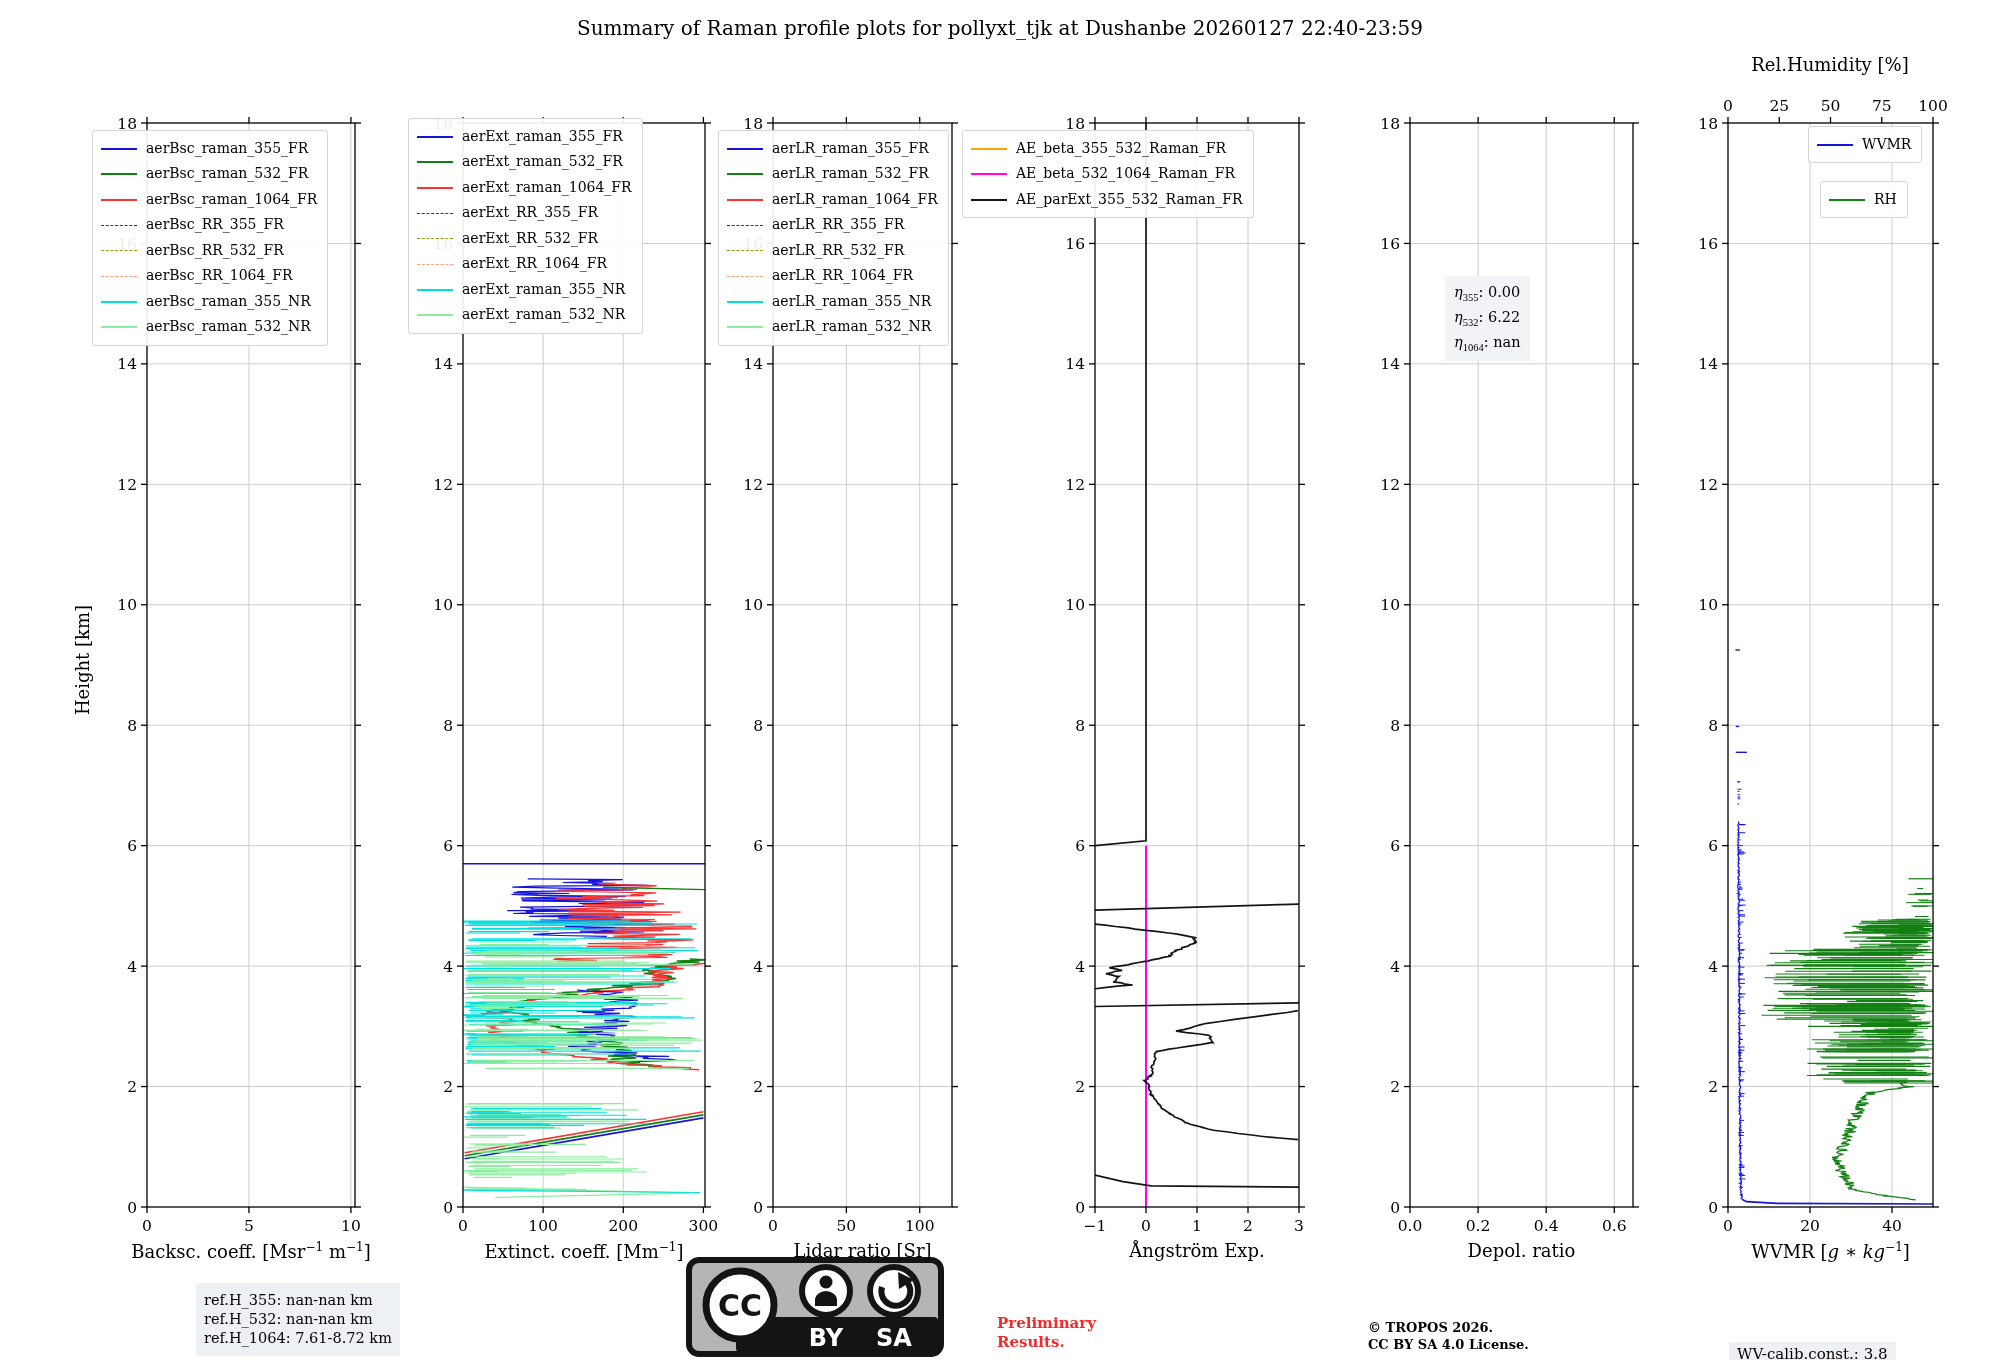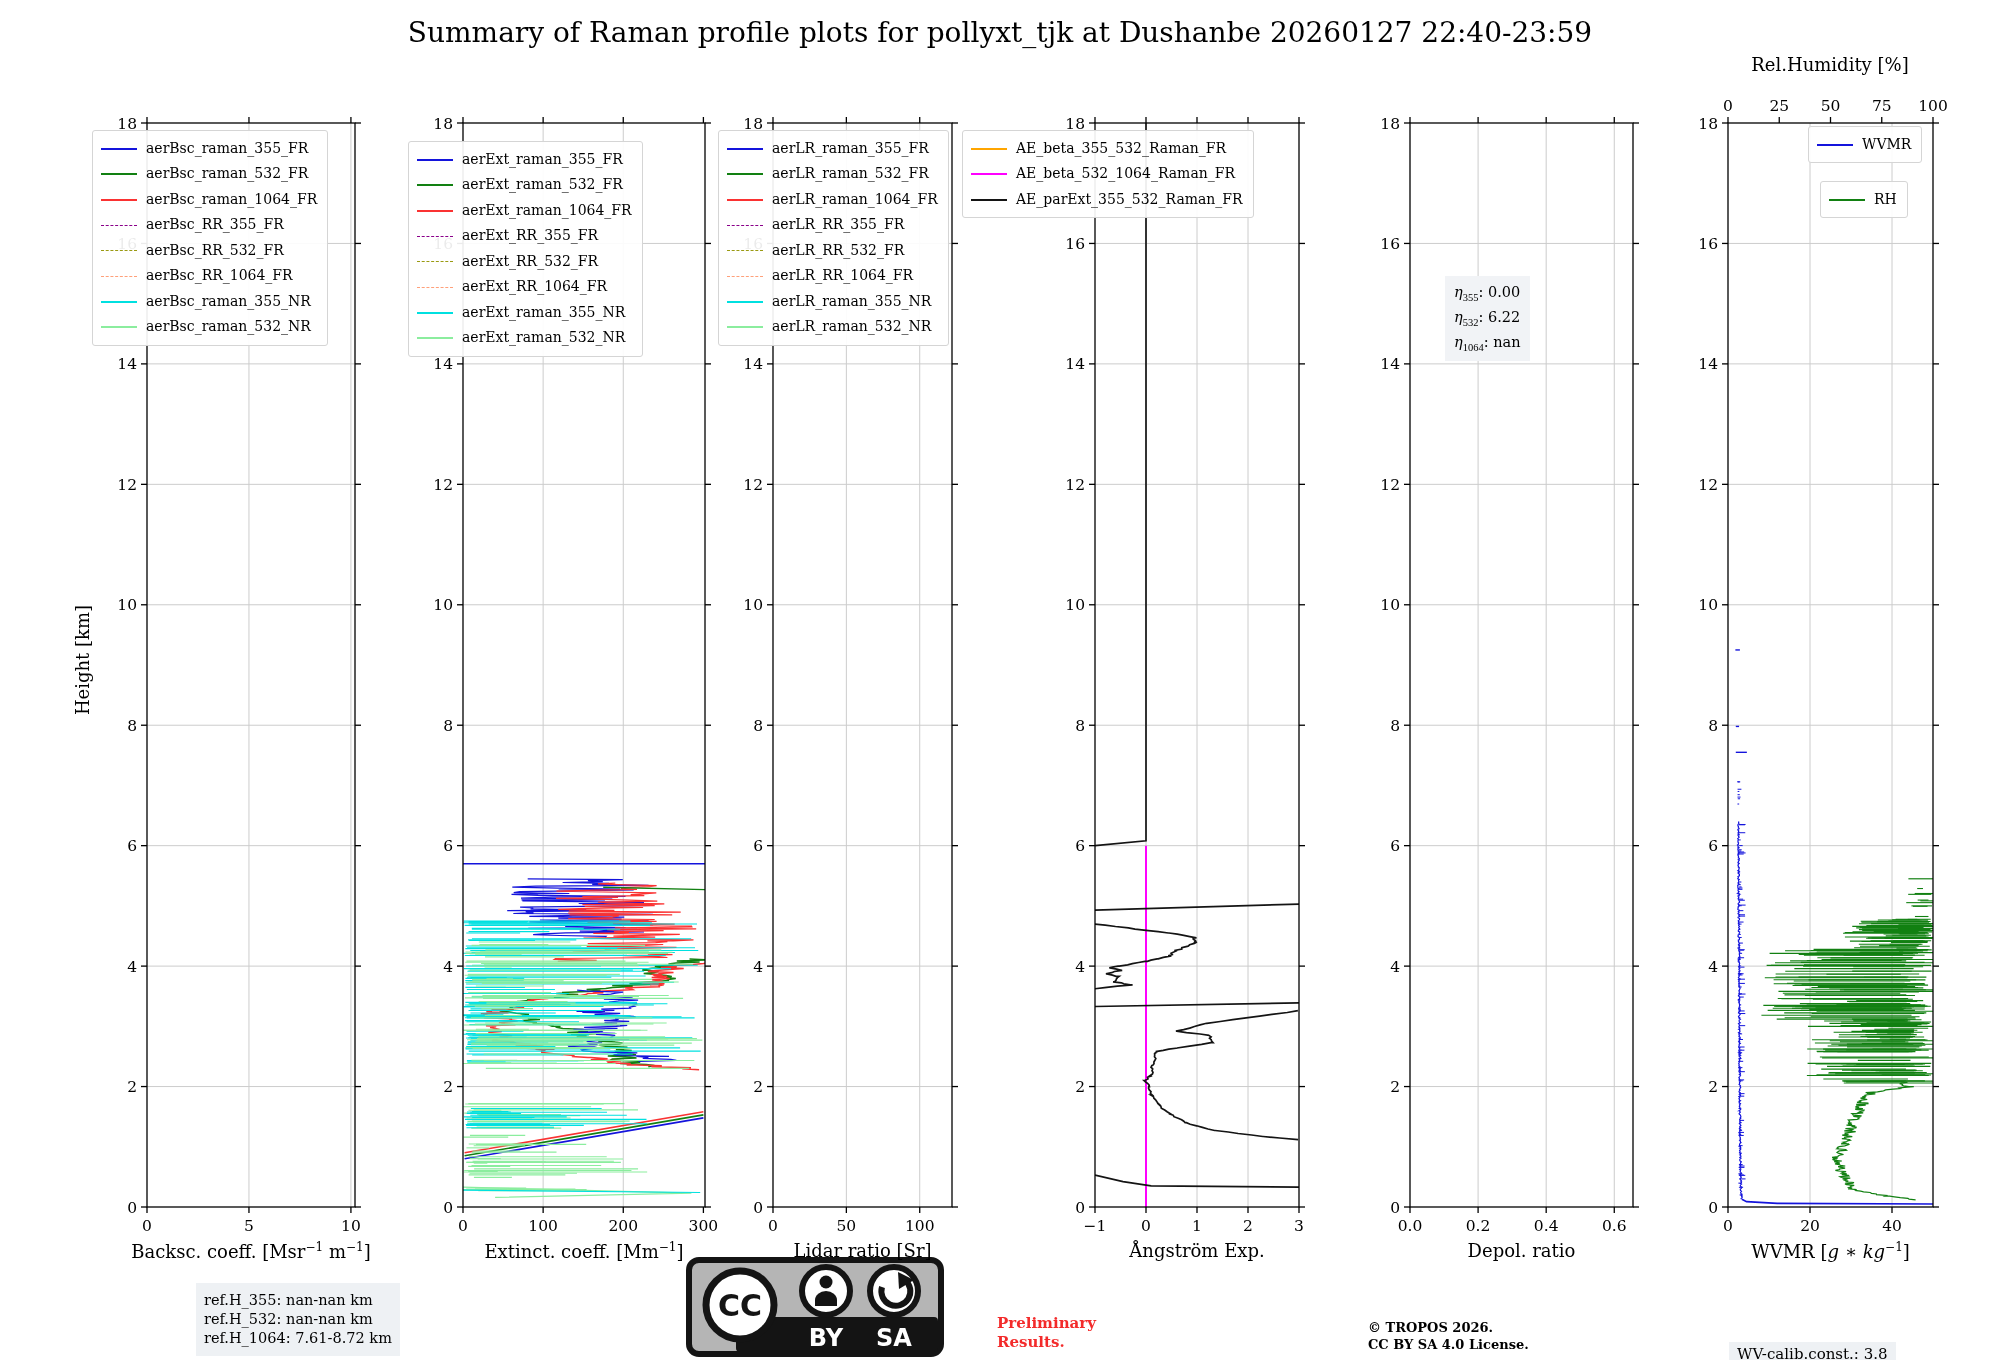--- a/index.html
+++ b/index.html
@@ -1,19 +1,19 @@
 <!DOCTYPE html>
 <html><head>
 <meta charset="utf-8">
 <style>
   html,body{margin:0;padding:0;background:#fff;}
   .fig{position:relative;width:2000px;height:1360px;background:#fff;
        font-family:"DejaVu Serif","Liberation Serif",serif;color:#000;overflow:hidden;}
   .fig svg.plotsvg{position:absolute;left:0;top:0;}
-  .title{position:absolute;left:0;top:16px;width:2000px;text-align:center;font-size:28px;}
+  .title{position:absolute;left:0;top:16px;width:2000px;text-align:center;font-size:20px;}
   .ylab{position:absolute;left:82px;top:660px;transform:translate(-50%,-50%) rotate(-90deg);
         font-size:18px;white-space:nowrap;}
   .rhlab{position:absolute;left:1680px;top:54px;width:300px;text-align:center;font-size:18px;}
   .legend{position:absolute;background:rgba(255,255,255,0.92);border:1px solid #d5d5d5;
           border-radius:3px;padding:5px 10px 5px 8px;font-size:14px;line-height:1.82;z-index:5;}
   .legend .li{display:flex;align-items:center;white-space:nowrap;}
   .legend .samp{display:inline-block;width:36px;border-top-style:solid;border-top-width:2px;margin-right:9px;flex:0 0 auto;}
   .legend .samp.dash{border-top-style:dashed;border-top-width:1.6px;}
   .legend.center .li{justify-content:center;}
   .xlabel{position:absolute;top:1240px;width:360px;text-align:center;font-size:18px;white-space:nowrap;}
@@ -1133,21 +1133,21 @@
       <div class="li">
         <span class="samp" style="border-top-color: rgb(0, 224, 224);"></span>
         <span>aerBsc_raman_355_NR</span>
       </div>
       <div class="li">
         <span class="samp" style="border-top-color: rgb(139, 237, 158);"></span>
         <span>aerBsc_raman_532_NR</span>
       </div>
     </div>
     <div class="xlabel" style="left: 404px;"><span>Extinct. coeff. [Mm</span><sup>−1</sup><span>]</span></div>
-    <div class="legend" style="left: 408px; top: 141px;">
+    <div class="legend" style="left: 408px; top: 118px;">
       <div class="li">
         <span class="samp" style="border-top-color: rgb(20, 20, 220);"></span>
         <span>aerExt_raman_355_FR</span>
       </div>
       <div class="li">
         <span class="samp" style="border-top-color: rgb(18, 128, 18);"></span>
         <span>aerExt_raman_532_FR</span>
       </div>
       <div class="li">
         <span class="samp" style="border-top-color: rgb(250, 50, 50);"></span>

